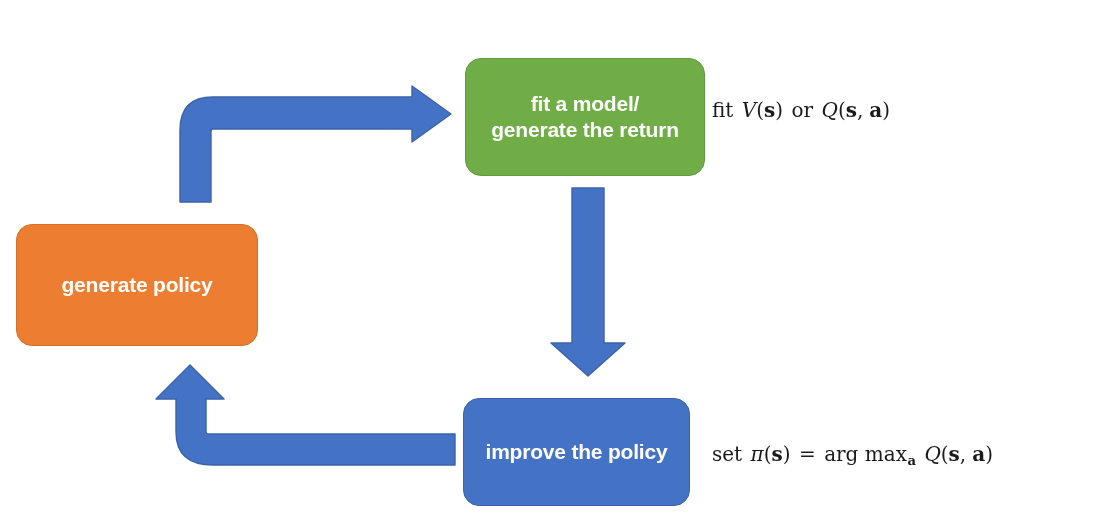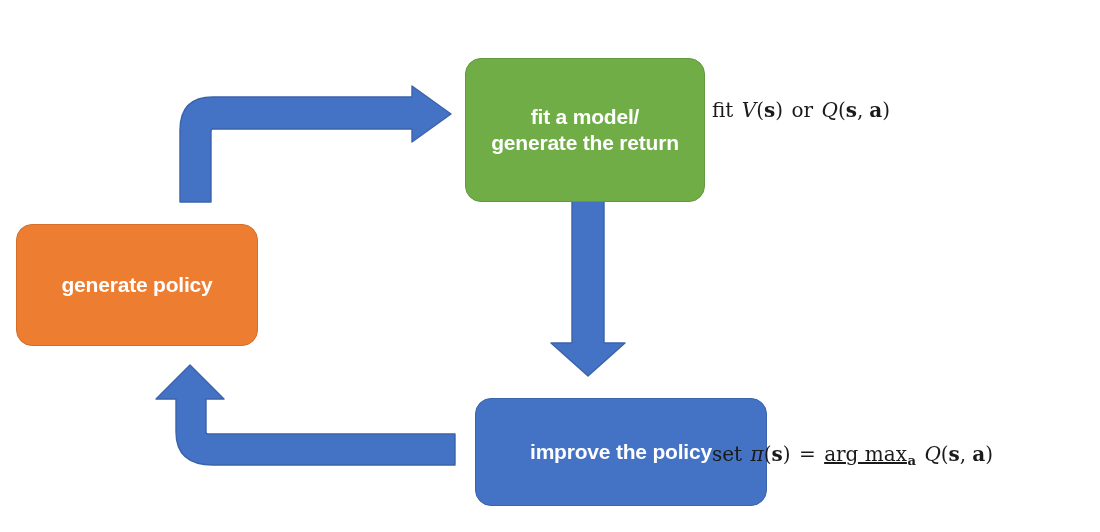--- a/index.html
+++ b/index.html
@@ -39,50 +39,49 @@
     font-family: "Liberation Sans", sans-serif;
     font-weight: bold;
     font-size: 21px;
     line-height: 1.22;
     letter-spacing: -0.2px;
     border-radius: 16px;
   }
   .node .line { display: block; white-space: nowrap; }
 
   #node-fit-model {
-    left: 465px; top: 58px; width: 240px; height: 144px;
+    left: 465px; top: 58px; width: 240px; height: 118px;
     background: #70AD47;
     border: 1px solid #63993e;
   }
   #node-generate-samples {
     left: 16px; top: 224px; width: 242px; height: 122px;
     background: #ED7D31;
     border: 1px solid #d46f2a;
   }
   #node-improve-policy {
-    left: 463px; top: 398px; width: 292px; height: 108px;
+    left: 463px; top: 398px; width: 227px; height: 108px;
     background: #4472C4;
     border: 1px solid #3b63ab;
-    margin-left: 12px;
   }
 
   .formula {
     position: absolute;
     font-family: "DejaVu Serif", "Liberation Serif", serif;
     color: #1a1a1a;
     white-space: nowrap;
     font-size: 20px;
     line-height: 1;
   }
   #formula-fit { left: 712px; top: 100px; }
   #formula-set { left: 712px; top: 444px; }
   .formula .it { font-style: italic; }
   .formula .bf { font-weight: bold; font-style: normal; }
   .formula .rm { font-style: normal; }
-  .formula .op { font-style: normal; text-decoration: underline; }
+  .formula .op { font-style: normal; }
   .formula .sub {
     font-size: 0.66em;
     font-weight: bold;
     font-style: normal;
     vertical-align: -0.28em;
     margin-left: 0.5px;
   }
   .formula .sp { display: inline-block; width: 0.30em; }
   .formula .spw { display: inline-block; width: 0.42em; }
 </style>

